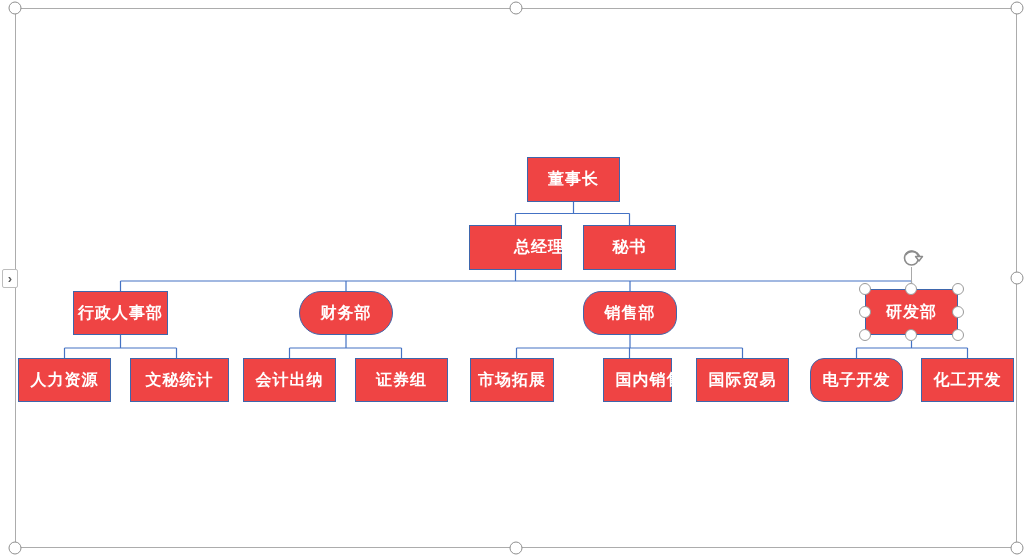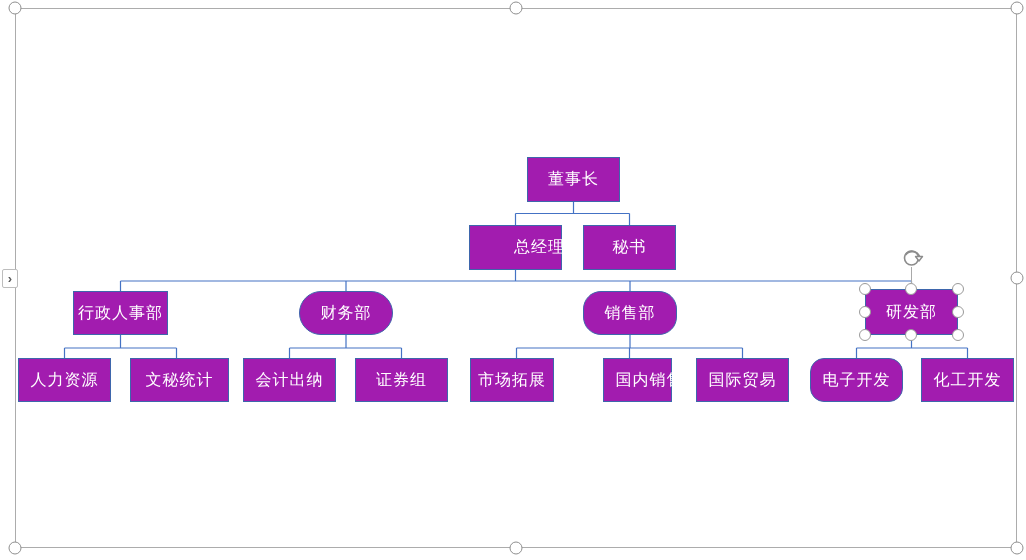--- a/index.html
+++ b/index.html
@@ -11,25 +11,26 @@
   .canvas{position:absolute;inset:0;}
   
   .frame{
     position:absolute;left:15px;top:8px;width:1002px;height:540px;
     border:1px solid #ACACAC;box-sizing:border-box;
   }
   
   svg.connectors{position:absolute;left:0;top:0;pointer-events:none;}
   
   .node{
-    position:absolute;background:#a21caf;border:1px solid #3E66AC;
+    position:absolute;background:#ef4444;border:1px solid #3E66AC;
     box-sizing:border-box;color:#ffffff;
     display:flex;align-items:center;justify-content:center;
     font-size:16px;letter-spacing:1px;white-space:nowrap;
     cursor:default;
+    font-weight:bold;
   }
   
   .handle{
     position:absolute;width:13px;height:13px;border-radius:50%;
     background:#ffffff;border:1.5px solid #8F8F8F;box-sizing:border-box;
     transform:translate(-50%,-50%);
   }
   .handle.small{width:12px;height:12px;border-color:#9A9A9A;}
   
   .rotate-stem{

